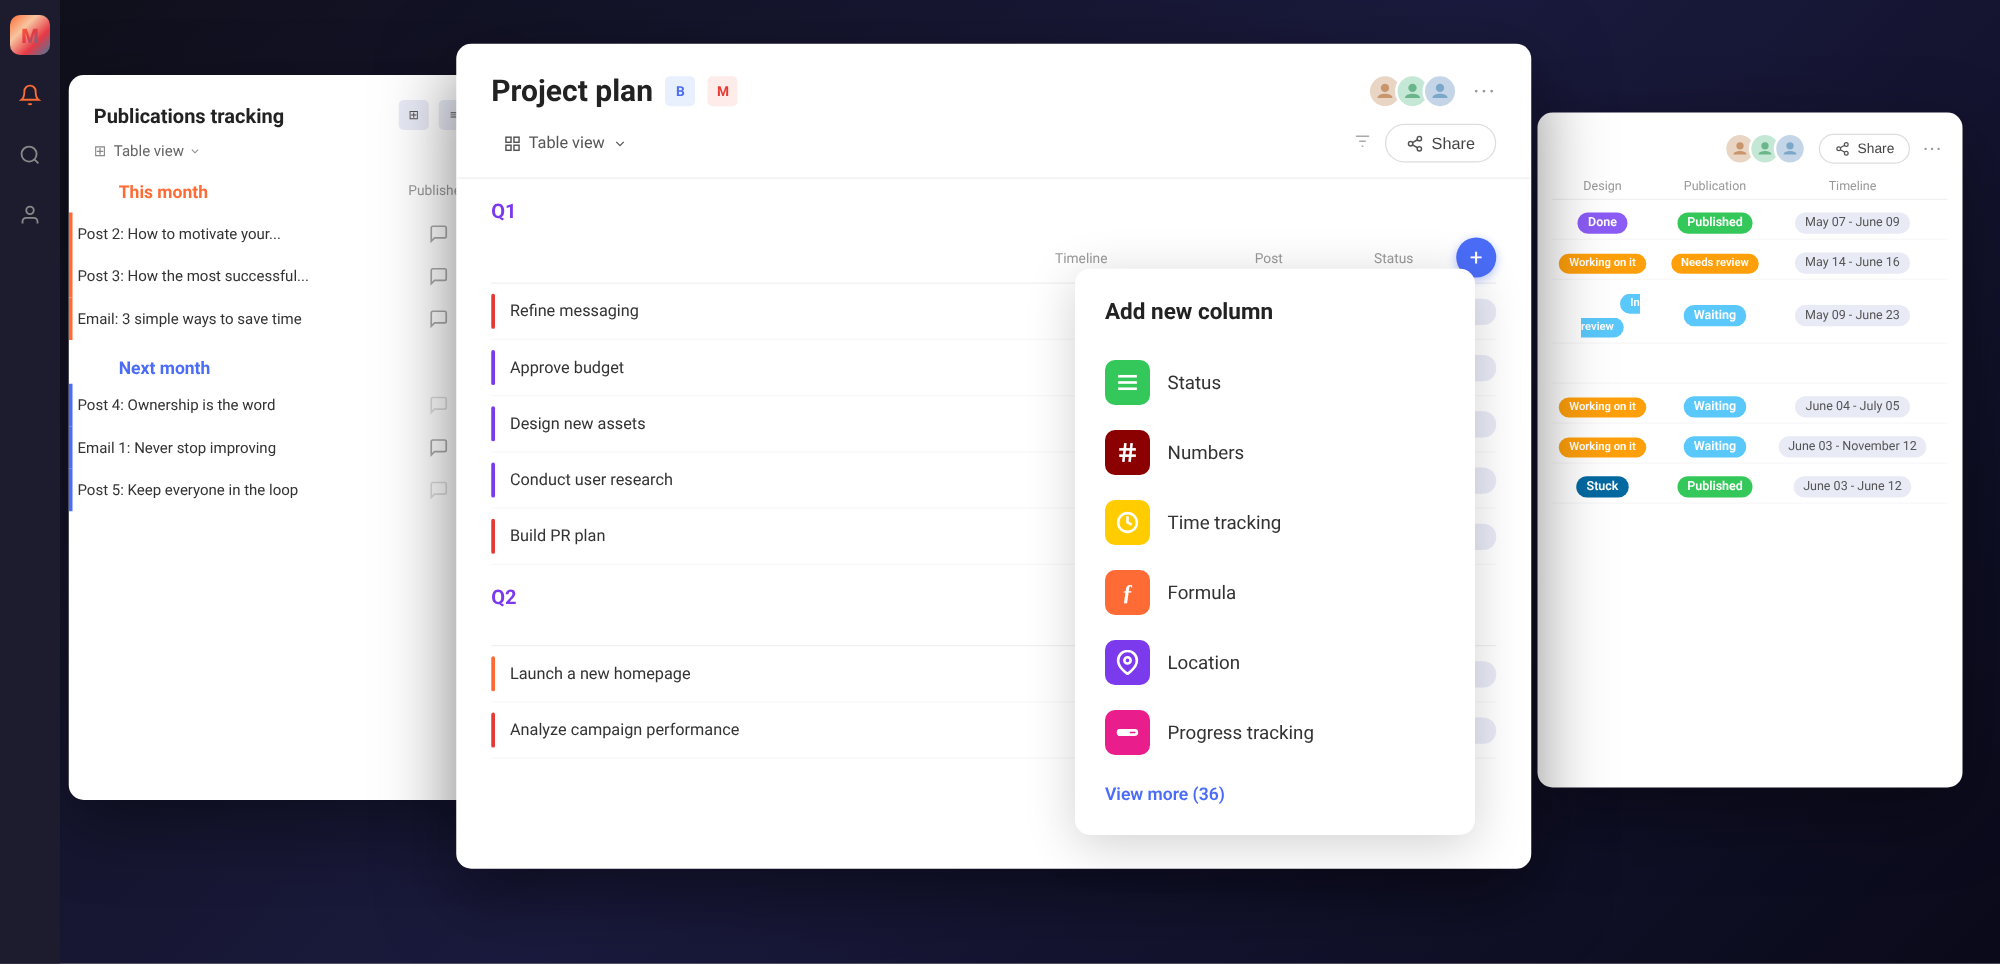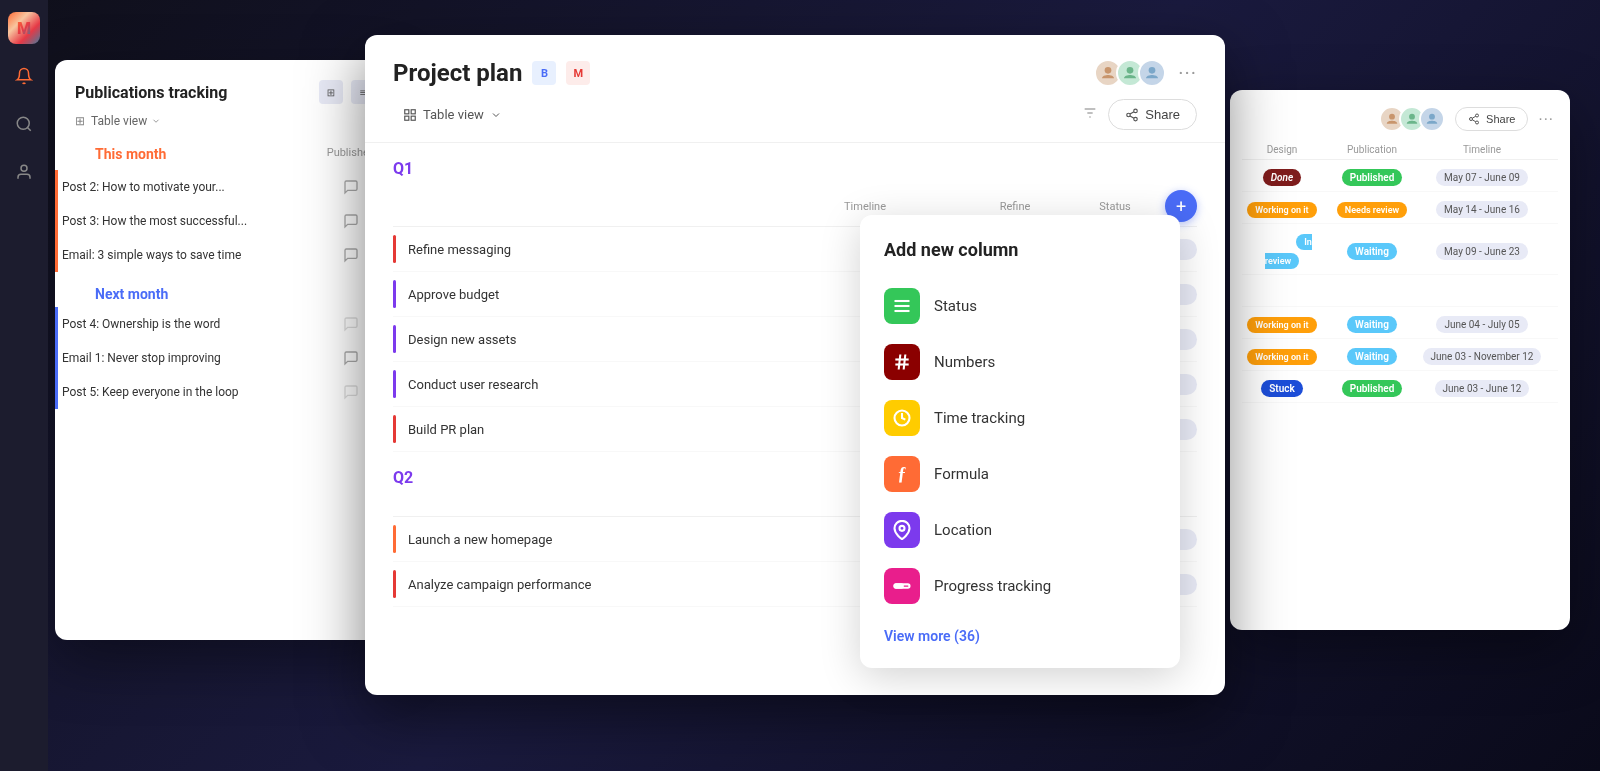--- a/index.html
+++ b/index.html
@@ -408,24 +408,24 @@
     .pill-waiting { background: #5ac8fa; color: white; width: 70px; text-align: center; }
     .pill-timeline {
       background: #e8eaf6;
       color: #555;
       font-size: 10px;
       padding: 3px 8px;
       border-radius: 10px;
       white-space: nowrap;
       text-align: center;
     }
-    .design-done { background: #7f1d1d; color: white; font-style: italic; }
+    .design-done { background: #8b5cf6; color: white; }
     .design-working { background: #ff9f0a; color: white; }
     .design-review { background: #5ac8fa; color: white; }
-    .design-stuck { background: #1d4ed8; color: white; }
+    .design-stuck { background: #0369a1; color: white; }
 
     
     ::-webkit-scrollbar { width: 4px; }
     ::-webkit-scrollbar-track { background: transparent; }
     ::-webkit-scrollbar-thumb { background: #ddd; border-radius: 2px; }
   </style>
 </head>
 <body>
 
 <div class="app-sidebar">
@@ -631,21 +631,21 @@
   </div>
 
   <div class="table-content">
 
     <div class="table-section-header">
       <span class="section-quarter q1-color">Q1</span>
     </div>
     <div class="table-col-headers">
       <div class="col-task"></div>
       <div class="col-timeline">Timeline</div>
-      <div class="col-owner">Refine</div>
+      <div class="col-owner">Post</div>
       <div class="col-status">Status</div>
       <div class="col-add">
         <div class="add-col-btn">+</div>
       </div>
     </div>
 
     <div class="table-row">
       <div class="row-accent" style="background:#e53935;"></div>
       <span class="row-task-name">Refine messaging</span>
       <div class="row-chat-icon">

